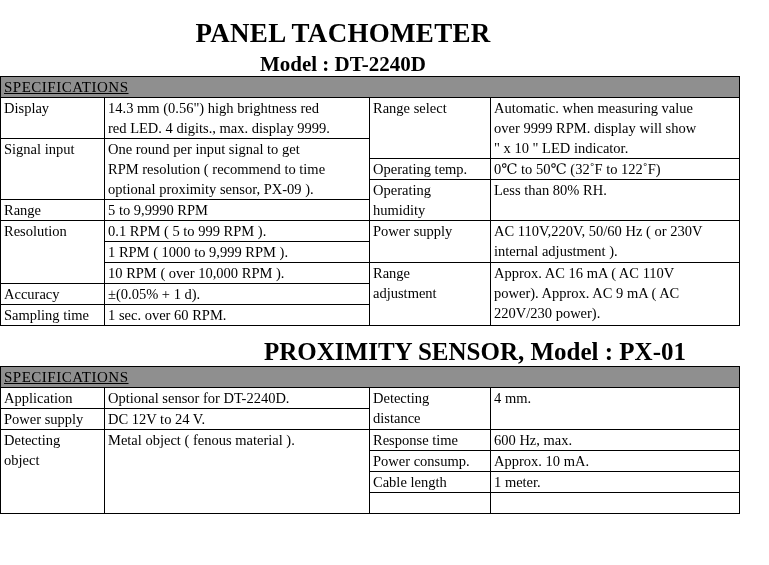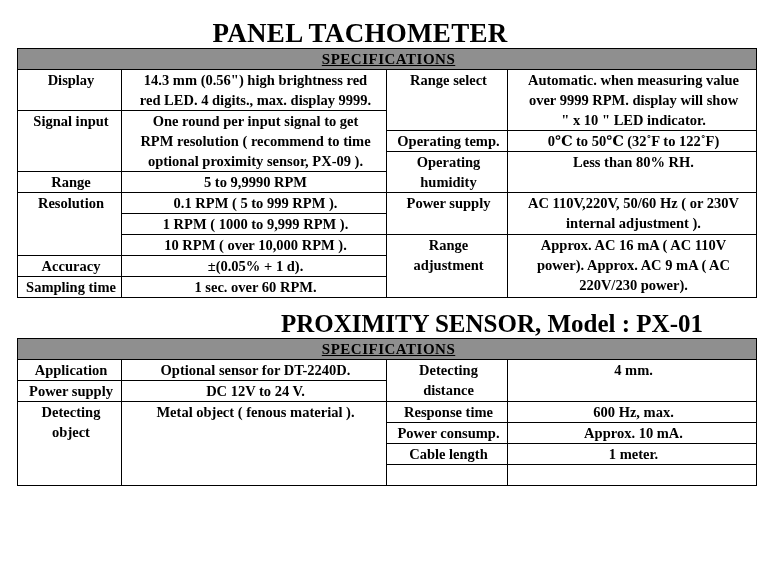--- a/index.html
+++ b/index.html
@@ -14,21 +14,20 @@
     overflow: hidden;
     font-family: "Liberation Serif", "DejaVu Serif", serif;
     color: #000000;
     -webkit-font-smoothing: none;
   }
 
   .page {
     position: relative;
     width: 686px;
     height: 565px;
-    padding-left: 17px;
   }
 
   
   .title-main {
     text-align: center;
     font-weight: bold;
     font-size: 27px;
     line-height: 30px;
     letter-spacing: 0.3px;
     margin: 0;
@@ -65,22 +64,22 @@
     border-collapse: collapse;
     table-layout: fixed;
     font-size: 14.5px;
   }
 
   table.spec td,
   table.spec th {
     border: 1px solid #000000;
     padding: 0 0 0 3px;
     vertical-align: top;
-    font-weight: bold;
-    text-align: center;
+    font-weight: normal;
+    text-align: left;
     line-height: 20px;
     height: 20px;
     white-space: nowrap;
     overflow: hidden;
   }
 
   
   th.spec-header {
     text-align: center;
     font-weight: bold;
@@ -114,20 +113,21 @@
 
   .cell-lines { display: block; }
   .cell-lines i { display: block; font-style: normal; }
 </style>
 </head>
 <body>
 
 <div class="page">
 
   <h1 class="title-main">PANEL TACHOMETER</h1>
+  <h2 class="title-sub">Model : DT-2240D</h2>
 
   <table class="spec" id="tbl-tach">
     <colgroup>
       <col class="c1">
         <col class="c2">
         <col class="c3">
         <col class="c4">
     </colgroup>
     <thead>
       <tr>

